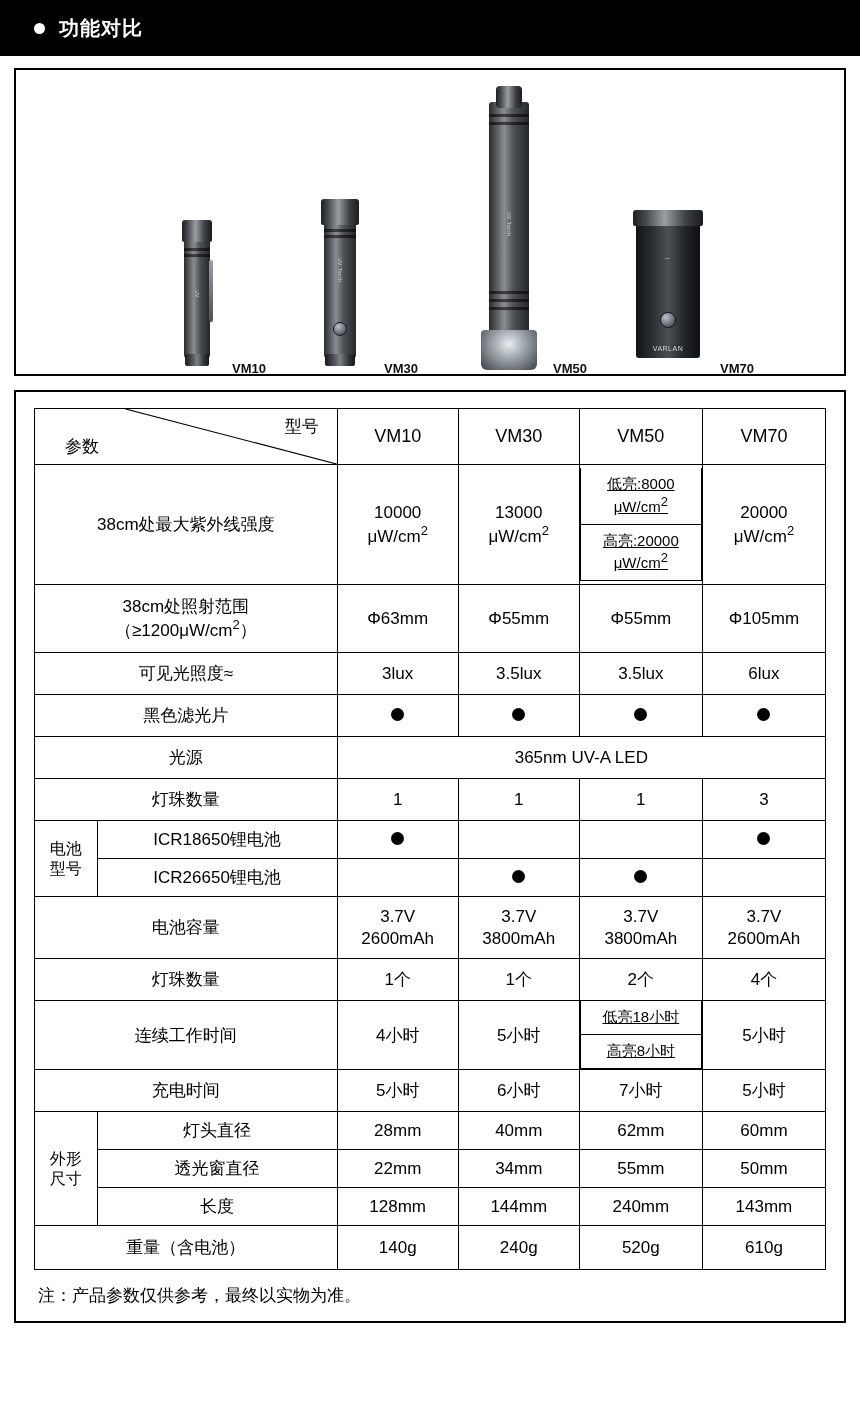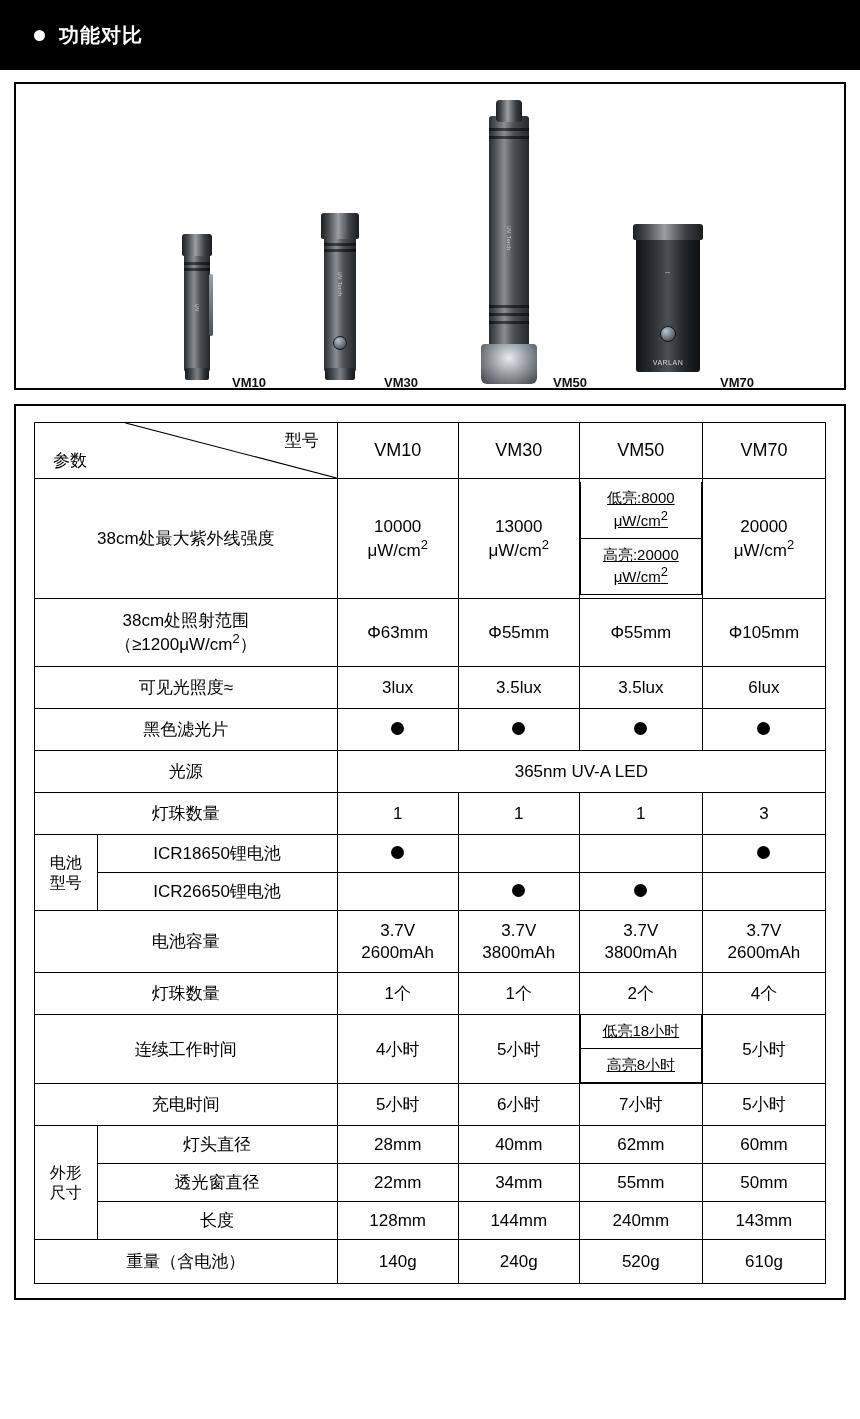--- a/index.html
+++ b/index.html
@@ -12,21 +12,21 @@
     width: 860px;
     height: 1419px;
     position: relative;
     background: #fff;
     overflow: hidden;
   }
 
   
   .header {
     width: 860px;
-    height: 70px;
+    height: 56px;
     background: #000000;
     display: flex;
     align-items: center;
     padding-left: 34px;
   }
   .header .bullet {
     width: 11px; height: 11px;
     border-radius: 50%;
     background: #ffffff;
     margin-right: 14px;
@@ -146,21 +146,21 @@
     padding: 0 !important;
     overflow: hidden;
   }
   .corner .diag {
     position: absolute;
     left: 0; top: 0;
     width: 100%; height: 100%;
   }
   .corner .p-lbl {
     position: absolute;
-    left: 18px;
+    left: 30px;
     bottom: 6px;
     font-size: 17px;
   }
   .corner .m-lbl {
     position: absolute;
     right: 18px;
     top: 6px;
     font-size: 17px;
   }
   .model-head { font-size: 18px; }
@@ -454,15 +454,16 @@
           <td colspan="2">重量（含电池）</td>
           <td>140g</td>
           <td>240g</td>
           <td>520g</td>
           <td>610g</td>
         </tr>
 
       </tbody>
     </table>
 
+    <div class="note">注：产品参数仅供参考，最终以实物为准。</div>
   </div>
 
 </div>
 
 </body></html>

